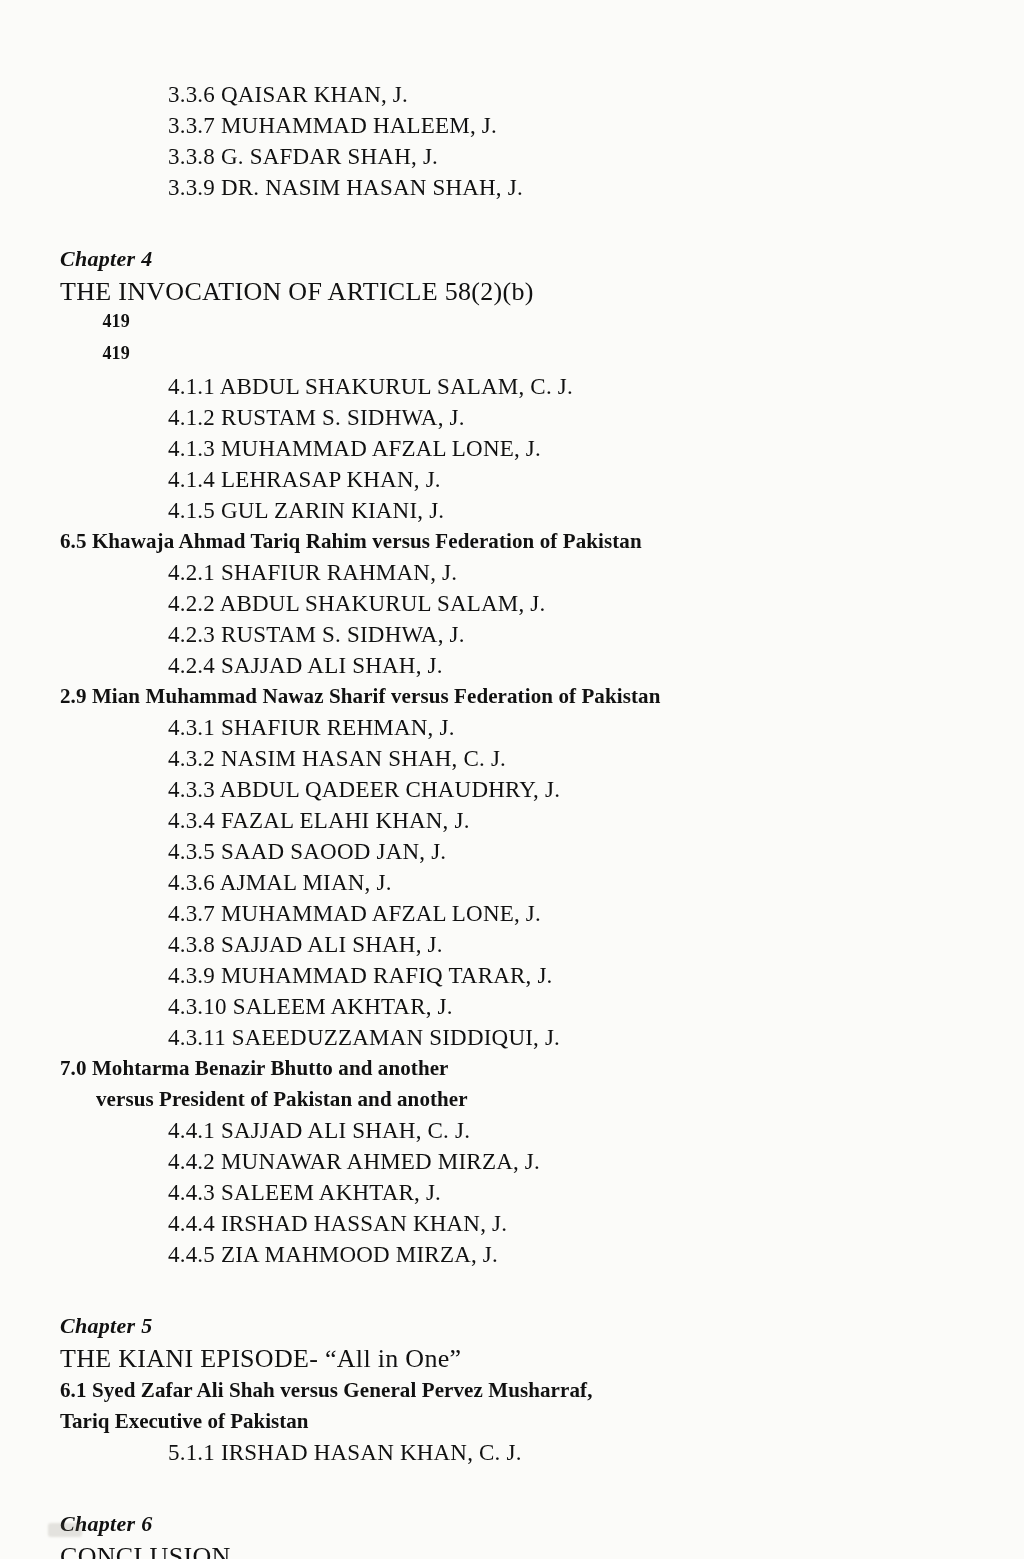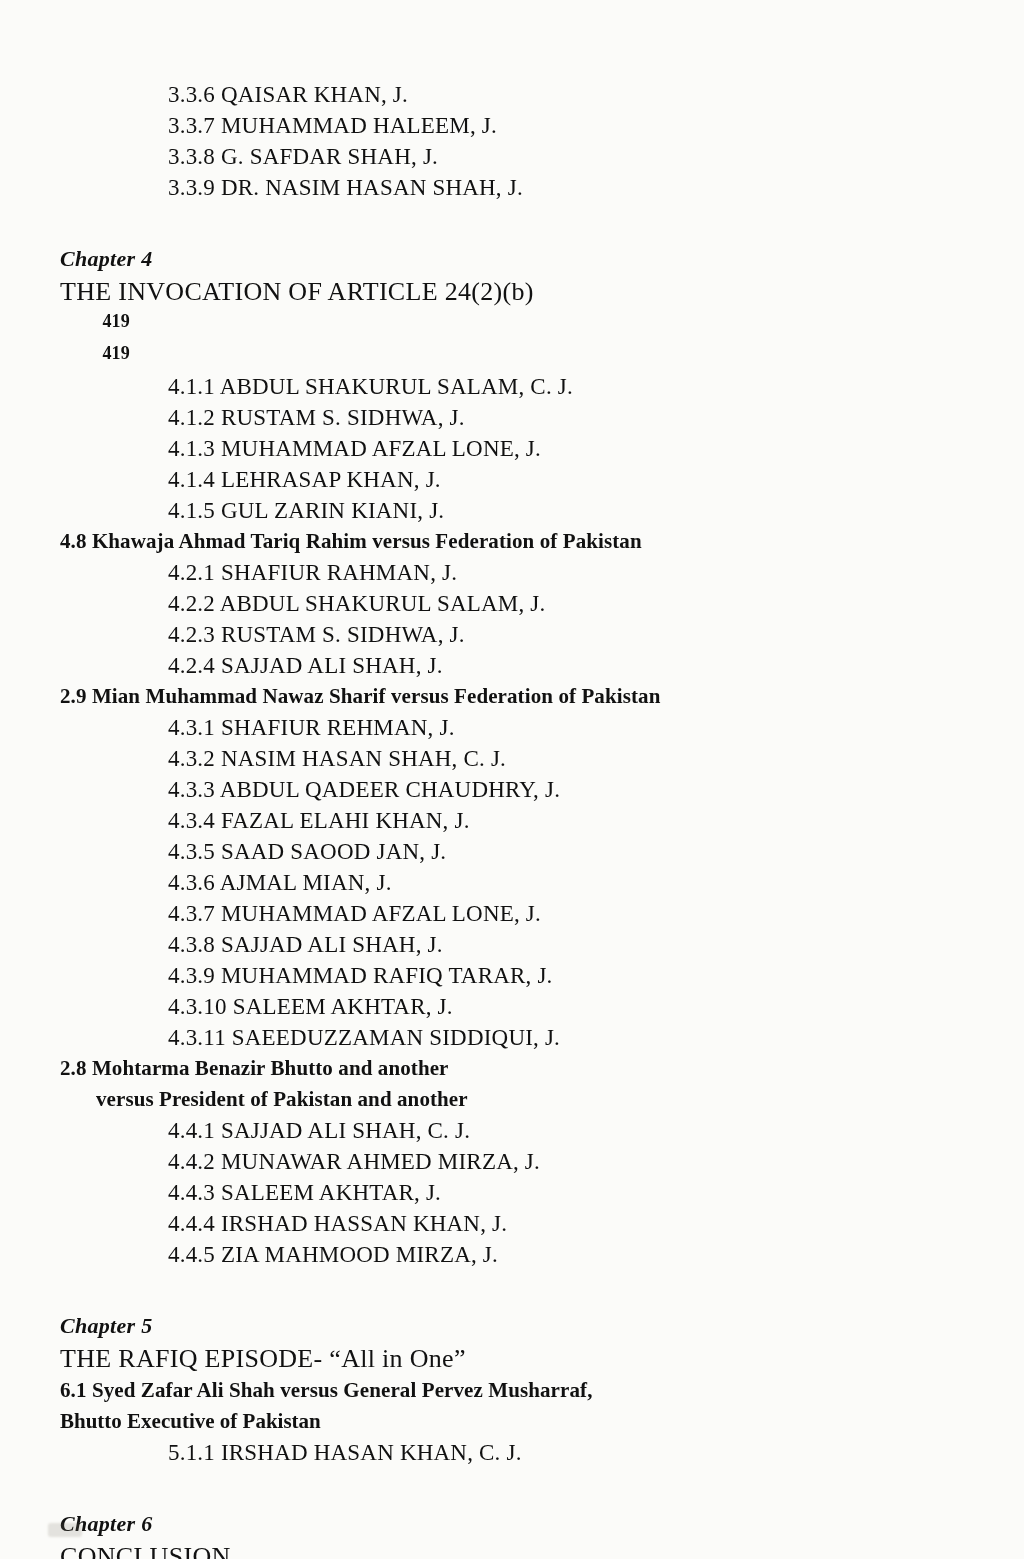--- a/index.html
+++ b/index.html
@@ -113,21 +113,21 @@
         <span class="label">3.3.8 G. SAFDAR SHAH, J.</span>
       </div>
       <div class="row lvl-sub" style="position: absolute; left: 0px; top: 175px; width: 1024px;">
         <span class="label">3.3.9 DR. NASIM HASAN SHAH, J.</span>
       </div>
       <div class="row chapter-label" style="position: absolute; left: 0px; top: 246px; width: 1024px;">
         <span class="label">Chapter 4</span>
         <span class="page-num"></span>
       </div>
       <div class="row chapter-title" style="position: absolute; left: 0px; top: 277px; width: 1024px;">
-        <span class="label">THE INVOCATION OF ARTICLE 24(2)(b)</span>
+        <span class="label">THE INVOCATION OF ARTICLE 58(2)(b)</span>
         <span class="page-num"></span>
       </div>
       <div class="row chapter-sub" style="position: absolute; left: 0px; top: 311px; width: 1024px;">
         <span class="page-num">419</span>
       </div>
       <div class="row lvl-sec" style="position: absolute; left: 0px; top: 343px; width: 1024px;">
         <span class="page-num">419</span>
       </div>
       <div class="row lvl-sub" style="position: absolute; left: 0px; top: 374px; width: 1024px;">
         <span class="label">4.1.1 ABDUL SHAKURUL SALAM, C. J.</span>
@@ -138,21 +138,21 @@
       <div class="row lvl-sub" style="position: absolute; left: 0px; top: 436px; width: 1024px;">
         <span class="label">4.1.3 MUHAMMAD AFZAL LONE, J.</span>
       </div>
       <div class="row lvl-sub" style="position: absolute; left: 0px; top: 467px; width: 1024px;">
         <span class="label">4.1.4 LEHRASAP KHAN, J.</span>
       </div>
       <div class="row lvl-sub" style="position: absolute; left: 0px; top: 498px; width: 1024px;">
         <span class="label">4.1.5 GUL ZARIN KIANI, J.</span>
       </div>
       <div class="row lvl-sec" style="position: absolute; left: 0px; top: 529px; width: 1024px;">
-        <span class="label">4.8 Khawaja Ahmad Tariq Rahim versus Federation of Pakistan</span>
+        <span class="label">6.5 Khawaja Ahmad Tariq Rahim versus Federation of Pakistan</span>
         <span class="page-num">469</span>
       </div>
       <div class="row lvl-sub" style="position: absolute; left: 0px; top: 560px; width: 1024px;">
         <span class="label">4.2.1 SHAFIUR RAHMAN, J.</span>
       </div>
       <div class="row lvl-sub" style="position: absolute; left: 0px; top: 591px; width: 1024px;">
         <span class="label">4.2.2 ABDUL SHAKURUL SALAM, J.</span>
       </div>
       <div class="row lvl-sub" style="position: absolute; left: 0px; top: 622px; width: 1024px;">
         <span class="label">4.2.3 RUSTAM S. SIDHWA, J.</span>
@@ -191,21 +191,21 @@
       <div class="row lvl-sub" style="position: absolute; left: 0px; top: 963px; width: 1024px;">
         <span class="label">4.3.9 MUHAMMAD RAFIQ TARAR, J.</span>
       </div>
       <div class="row lvl-sub" style="position: absolute; left: 0px; top: 994px; width: 1024px;">
         <span class="label">4.3.10 SALEEM AKHTAR, J.</span>
       </div>
       <div class="row lvl-sub" style="position: absolute; left: 0px; top: 1025px; width: 1024px;">
         <span class="label">4.3.11 SAEEDUZZAMAN SIDDIQUI, J.</span>
       </div>
       <div class="row lvl-sec" style="position: absolute; left: 0px; top: 1056px; width: 1024px;">
-        <span class="label">2.8 Mohtarma Benazir Bhutto and another</span>
+        <span class="label">7.0 Mohtarma Benazir Bhutto and another</span>
         <span class="page-num"></span>
       </div>
       <div class="row lvl-sec lvl-sec-ind" style="position: absolute; left: 0px; top: 1087px; width: 1024px;">
         <span class="label">versus President of Pakistan and another</span>
       </div>
       <div class="row lvl-sub" style="position: absolute; left: 0px; top: 1118px; width: 1024px;">
         <span class="label">4.4.1 SAJJAD ALI SHAH, C. J.</span>
       </div>
       <div class="row lvl-sub" style="position: absolute; left: 0px; top: 1149px; width: 1024px;">
         <span class="label">4.4.2 MUNAWAR AHMED MIRZA, J.</span>
@@ -217,29 +217,29 @@
         <span class="label">4.4.4 IRSHAD HASSAN KHAN, J.</span>
       </div>
       <div class="row lvl-sub" style="position: absolute; left: 0px; top: 1242px; width: 1024px;">
         <span class="label">4.4.5 ZIA MAHMOOD MIRZA, J.</span>
       </div>
       <div class="row chapter-label" style="position: absolute; left: 0px; top: 1313px; width: 1024px;">
         <span class="label">Chapter 5</span>
         <span class="page-num"></span>
       </div>
       <div class="row chapter-title" style="position: absolute; left: 0px; top: 1344px; width: 1024px;">
-        <span class="label">THE RAFIQ EPISODE- “All in One”</span>
+        <span class="label">THE KIANI EPISODE- “All in One”</span>
         <span class="page-num">675</span>
       </div>
       <div class="row lvl-sec" style="position: absolute; left: 0px; top: 1378px; width: 1024px;">
         <span class="label">6.1 Syed Zafar Ali Shah versus General Pervez Musharraf,</span>
         <span class="page-num"></span>
       </div>
       <div class="row lvl-sec2" style="position: absolute; left: 0px; top: 1409px; width: 1024px;">
-        <span class="label">Bhutto Executive of Pakistan</span>
+        <span class="label">Tariq Executive of Pakistan</span>
         <span class="page-num">675</span>
       </div>
       <div class="row lvl-sub" style="position: absolute; left: 0px; top: 1440px; width: 1024px;">
         <span class="label">5.1.1 IRSHAD HASAN KHAN, C. J.</span>
       </div>
       <div class="row chapter-label" style="position: absolute; left: 0px; top: 1511px; width: 1024px;">
         <span class="label">Chapter 6</span>
         <span class="page-num"></span>
       </div>
       <div class="row chapter-title" style="position: absolute; left: 0px; top: 1542px; width: 1024px;">

